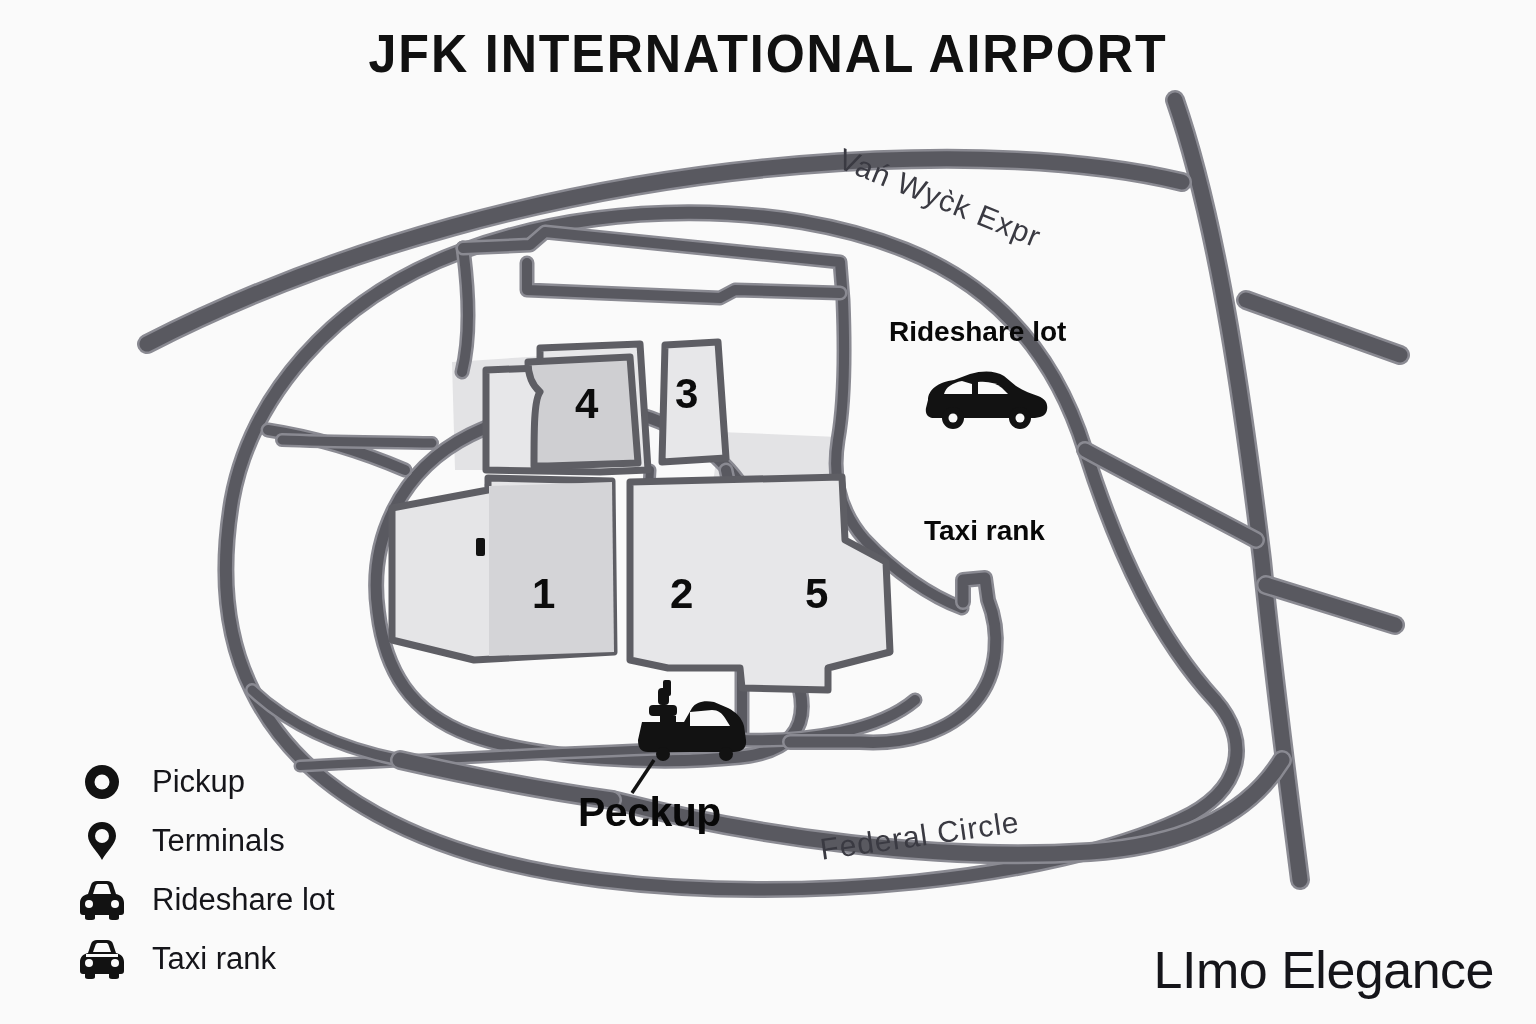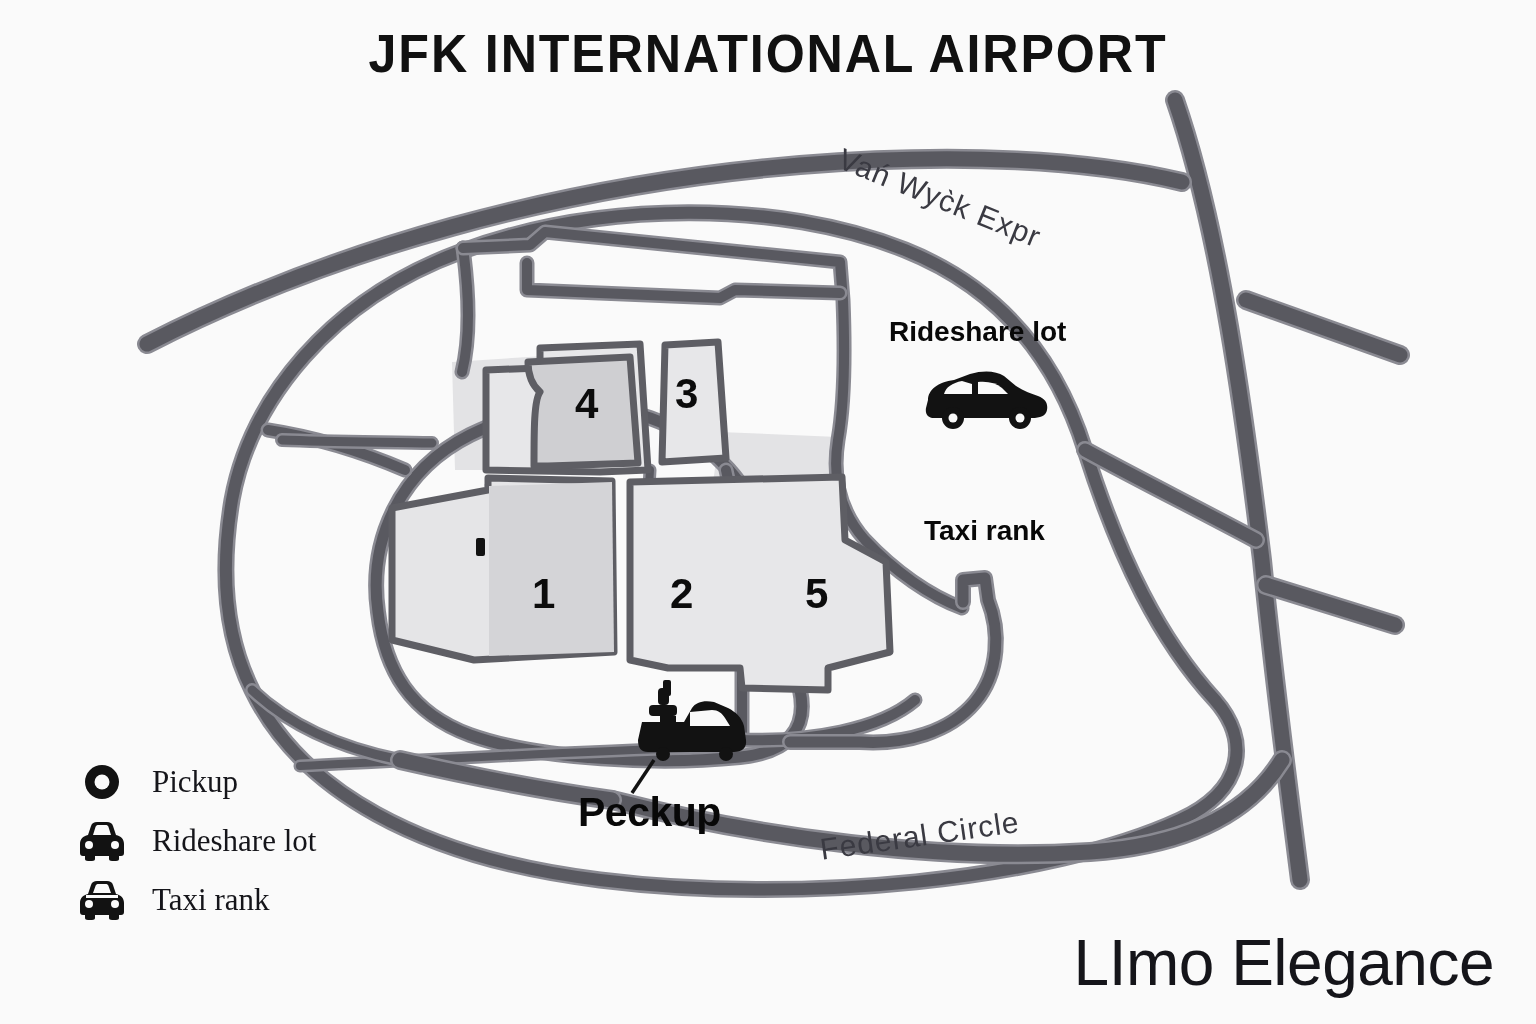--- a/index.html
+++ b/index.html
@@ -36,21 +36,21 @@
     font-weight: bold;
     font-size: 54px;
     letter-spacing: 2px;
     color: #111111;
     transform: scaleX(0.93);
   }
   .brand {
     position: absolute;
     right: 42px;
     bottom: 24px;
-    font-size: 64px;
+    font-size: 52px;
     color: #15151a;
     letter-spacing: -0.5px;
   }
   .legend {
     position: absolute;
     left: 74px;
     top: 752px;
   }
   .legend-row {
     display: flex;
@@ -61,21 +61,20 @@
     width: 56px;
     display: flex;
     justify-content: center;
     align-items: center;
   }
   .legend-label {
     font-size: 31px;
     color: #15151a;
     margin-left: 22px;
     white-space: nowrap;
-    font-family: Liberation Serif, serif;
   }
   .map-label {
     position: absolute;
     font-weight: bold;
     color: #080808;
     white-space: nowrap;
   }
   #label-rideshare {
     left: 889px;
     top: 316px;
@@ -316,20 +315,29 @@
     <div class="legend-row">
       <div class="legend-ico">
         <svg width="40" height="40" viewBox="0 0 40 40">
           <circle cx="20" cy="20" r="17" fill="#121212"></circle>
           <circle cx="20" cy="20" r="7.5" fill="#fafafa"></circle>
         </svg>
       </div>
       <div class="legend-label">Pickup</div>
     </div>
 
+    <div class="legend-row">
+      <div class="legend-ico">
+        <svg width="32" height="42" viewBox="0 0 32 42">
+          <path d="M16,2 C8,2 2,8 2,16 C2,24 12,32 16,40 C20,32 30,24 30,16 C30,8 24,2 16,2 Z" fill="#121212"></path>
+          <circle cx="16" cy="16" r="7" fill="#fafafa"></circle>
+        </svg>
+      </div>
+      <div class="legend-label">Terminals</div>
+    </div>
 
     <div class="legend-row">
       <div class="legend-ico">
         <svg width="48" height="40" viewBox="0 0 48 40">
           <path d="M10,14 L13,5 C14,2 16,1 19,1 L29,1 C32,1 34,2 35,5 L38,14
                    C43,15 46,18 46,23 L46,32 C46,34 45,35 43,35 L41,35 L41,38
                    C41,39 40,40 38,40 L34,40 C32,40 31,39 31,38 L31,35 L17,35 L17,38
                    C17,39 16,40 14,40 L10,40 C8,40 7,39 7,38 L7,35 L5,35
                    C3,35 2,34 2,32 L2,23 C2,18 5,15 10,14 Z" fill="#121212"></path>
           <path d="M15,14 L17.5,6 C18,4.5 19,4 20.5,4 L27.5,4 C29,4 30,4.5 30.5,6 L33,14 Z" fill="#fafafa"></path>

